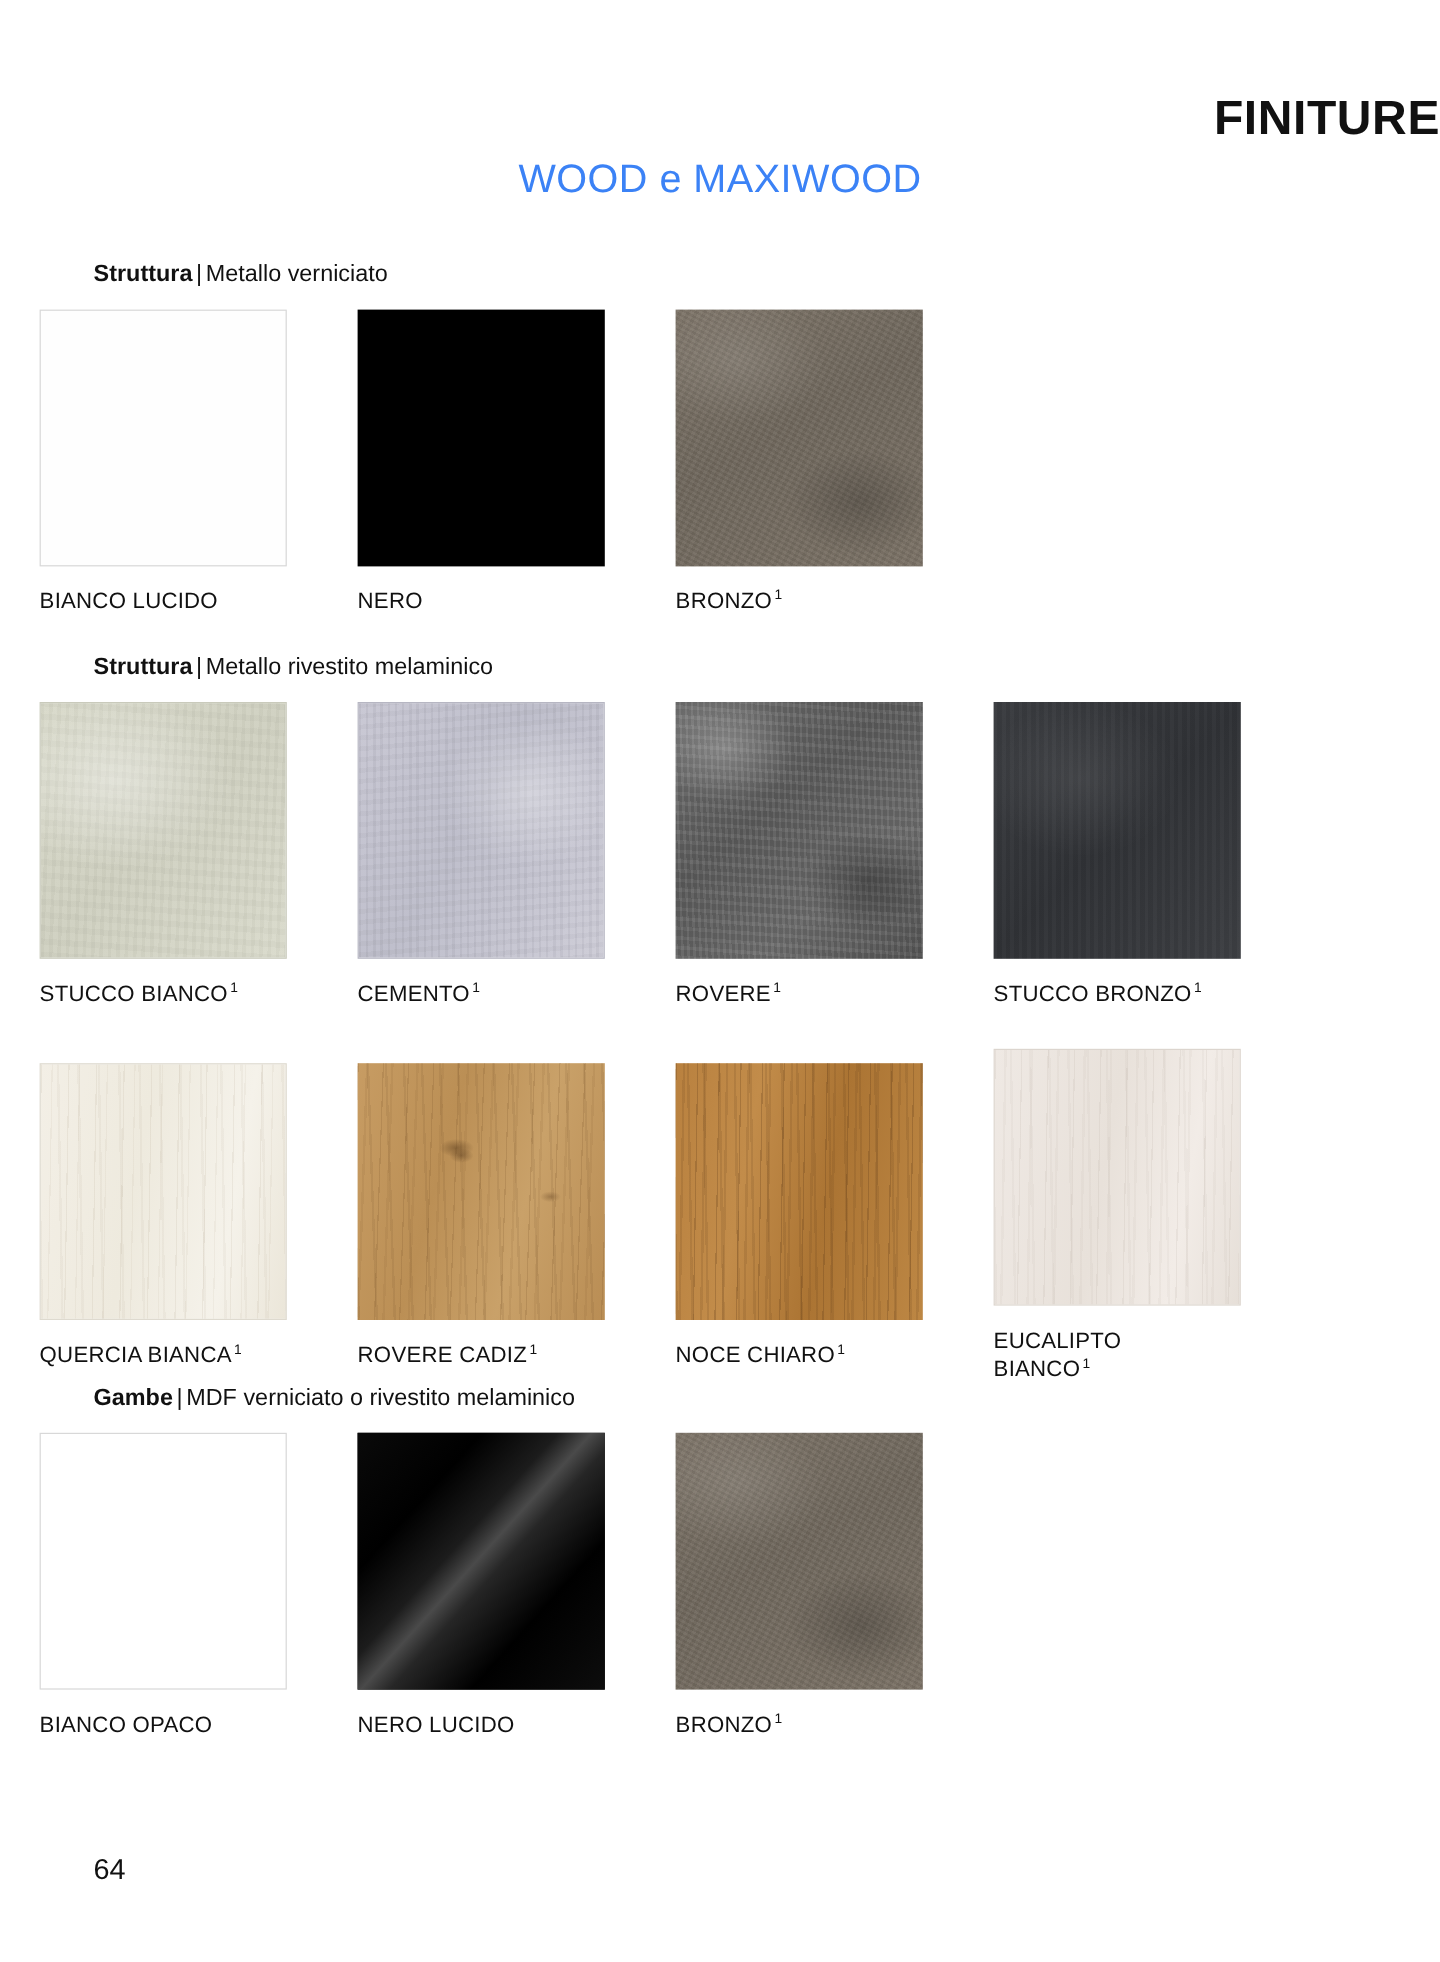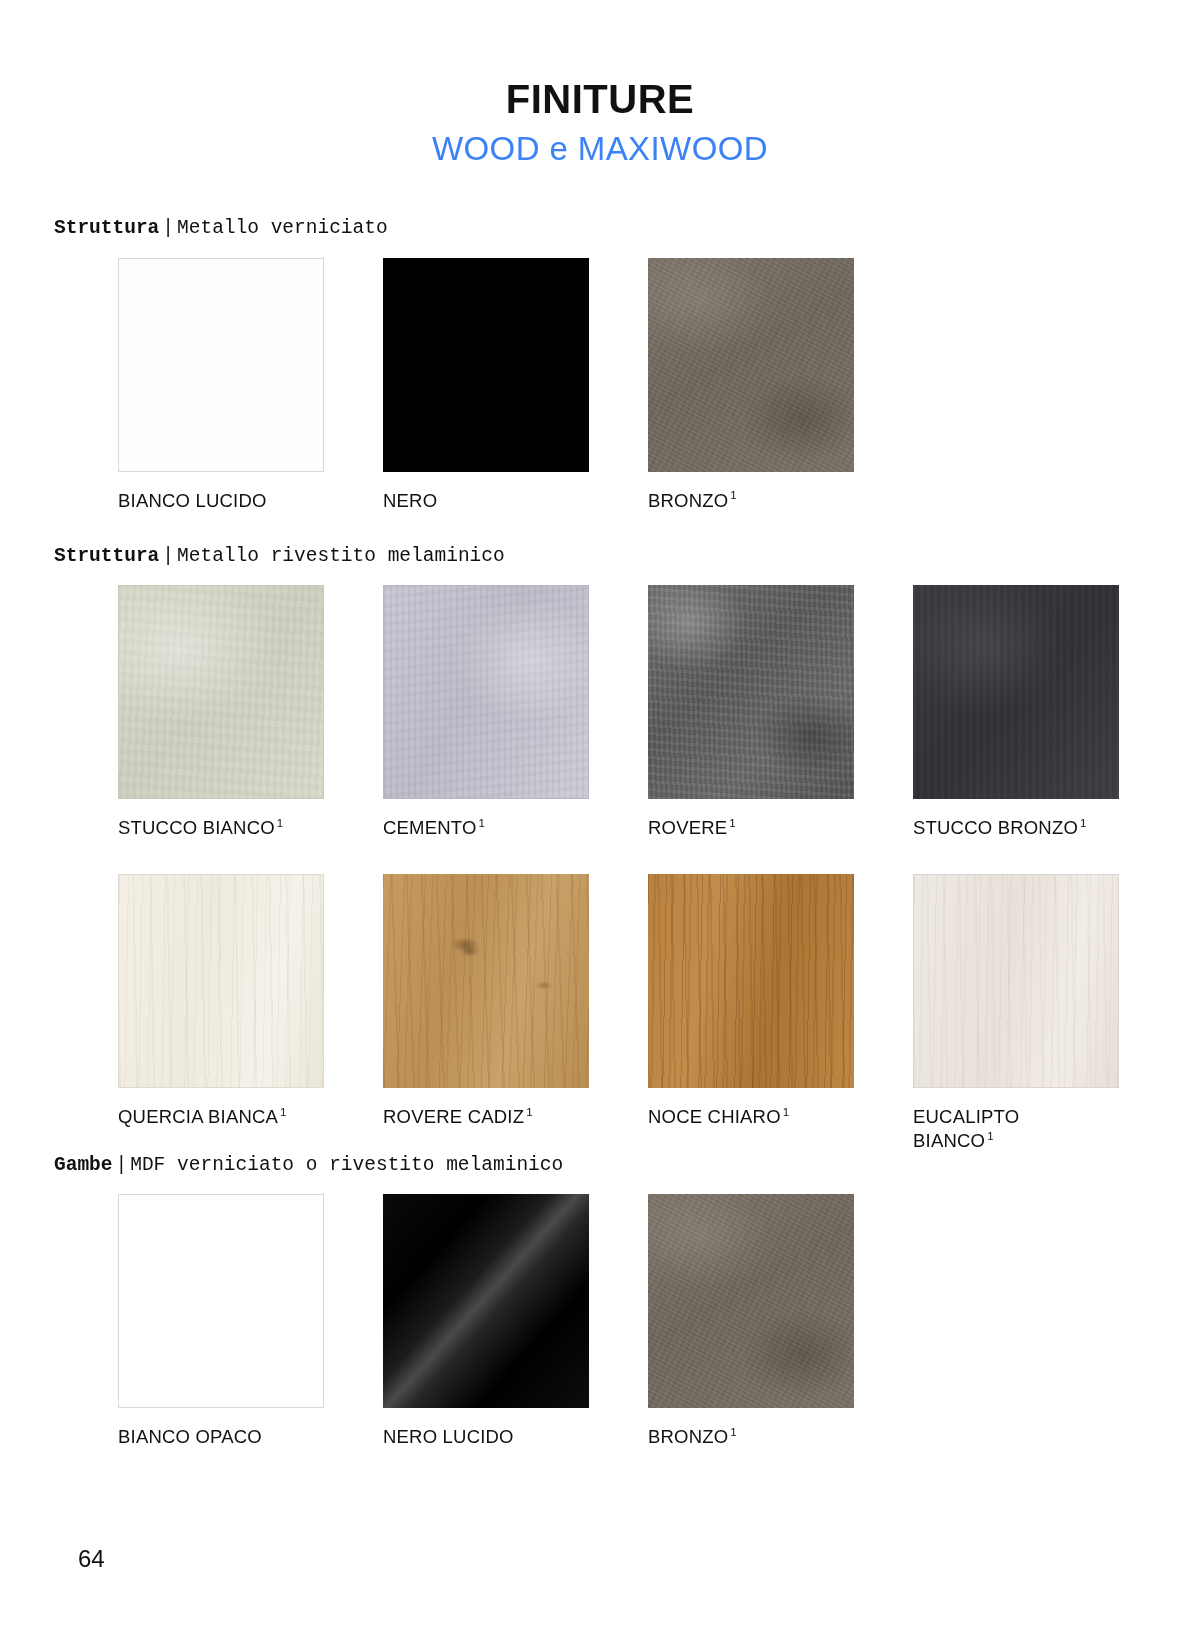--- a/index.html
+++ b/index.html
@@ -25,48 +25,49 @@
   .title-block {
     text-align: center;
     padding-top: 78px;
   }
   .title-main {
     font-size: 40px;
     font-weight: 700;
     letter-spacing: 0.5px;
     line-height: 1.05;
     color: #111111;
+    text-align: right;
   }
   .title-sub {
     font-size: 33px;
     font-weight: 400;
     letter-spacing: 0.4px;
     line-height: 1.25;
     margin-top: 8px;
     color: #3b82f6;
   }
 
   
   .section-header {
     font-size: 19.5px;
     line-height: 1.2;
     color: #111111;
-    padding-left: 54px;
+    padding-left: 78px;
     white-space: nowrap;
-    font-family: Liberation Mono, monospace;
   }
   .section-header .lbl { font-weight: 700; }
   .section-header .sep { font-weight: 400; padding: 0 3px; }
   .section-header .desc { font-weight: 400; }
 
   
   .swatch-row {
     display: flex;
-    padding-left: 118px;
+    padding-left: 33px;
     gap: 0;
+    align-items: center;
   }
   .swatch-cell {
     width: 265px;
     flex: 0 0 265px;
   }
   .swatch {
     width: 206px;
     height: 214px;
     position: relative;
     overflow: hidden;

